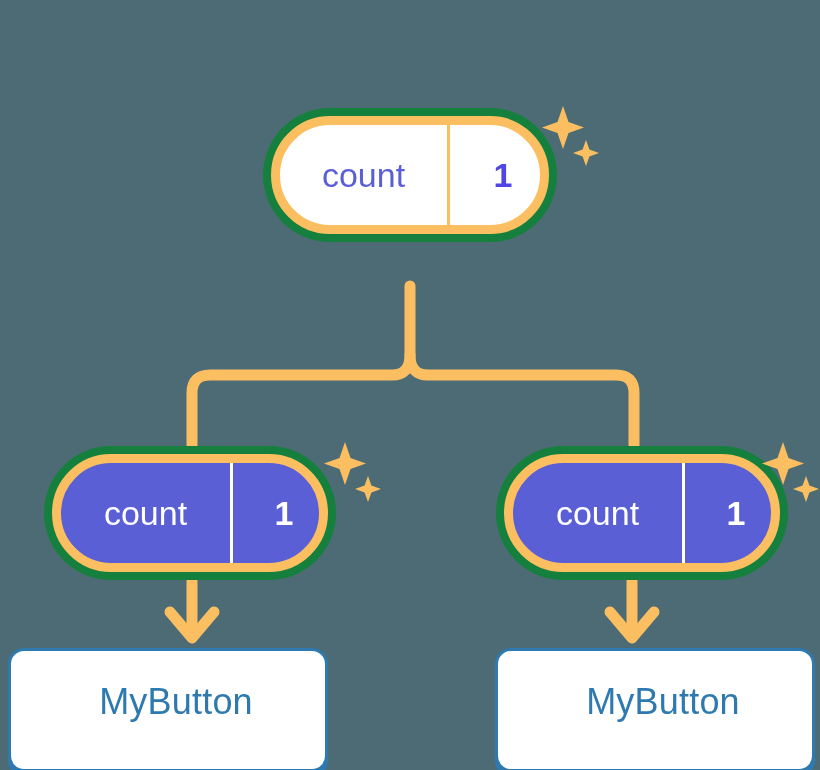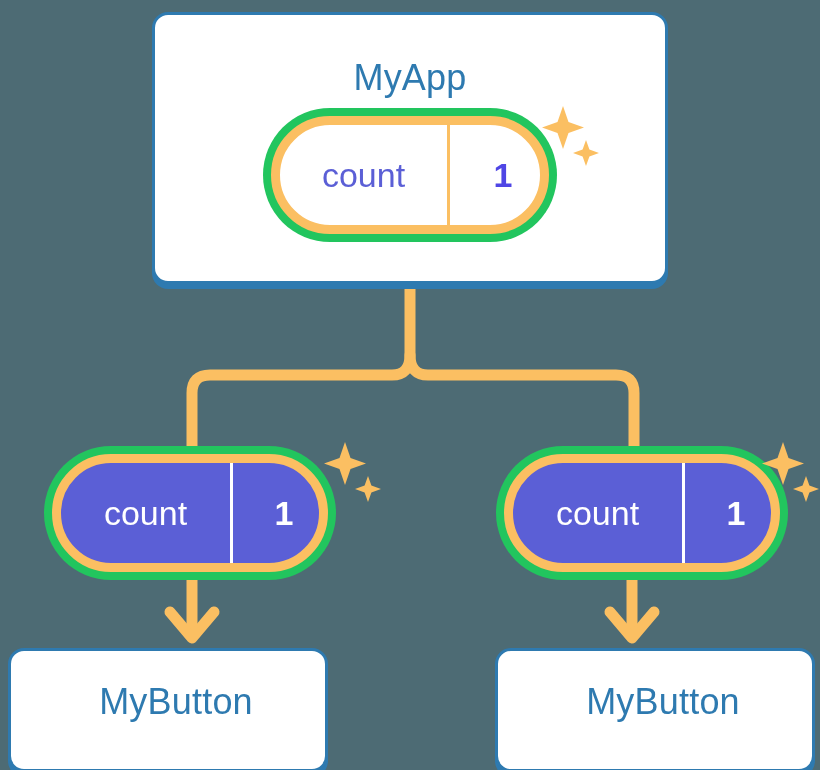--- a/index.html
+++ b/index.html
@@ -80,21 +80,21 @@
     left: 16px;
     right: 0;
     top: 30px;
   }
 
   
   .pill {
     position: absolute;
     box-sizing: border-box;
     border-radius: 999px;
-    background: #22c55e;            
+    background: #15803d;            
     display: flex;
     align-items: center;
     justify-content: center;
   }
   .pill-ring {
     box-sizing: border-box;
     width: 100%;
     height: 100%;
     border-radius: 999px;
     border: 9px solid #fbbf62;      
@@ -196,23 +196,20 @@
       <path fill="none" stroke="#fbbf62" stroke-width="11" stroke-linecap="butt" d="M 192 578 L 192 632"></path>
       <path fill="none" stroke="#fbbf62" stroke-width="11" stroke-linecap="round" stroke-linejoin="round" d="M 170 612 L 192 638 L 214 612"></path>
     </g>
 
     <g>
       <path fill="none" stroke="#fbbf62" stroke-width="11" stroke-linecap="butt" d="M 632 578 L 632 632"></path>
       <path fill="none" stroke="#fbbf62" stroke-width="11" stroke-linecap="round" stroke-linejoin="round" d="M 610 612 L 632 638 L 654 612"></path>
     </g>
   </svg>
 
-  <div class="comp-card" id="app-card">
-    <div class="comp-title" id="app-title">MyApp</div>
-  </div>
 
   <div class="pill" id="pill-app">
     <div class="pill-ring">
       <div class="pill-cell pill-key">count</div>
       <div class="pill-cell pill-val">1</div>
     </div>
   </div>
 
   <div class="sparkle-group" id="sparkle-app">
     <svg width="62" height="70" viewBox="0 0 62 70">

